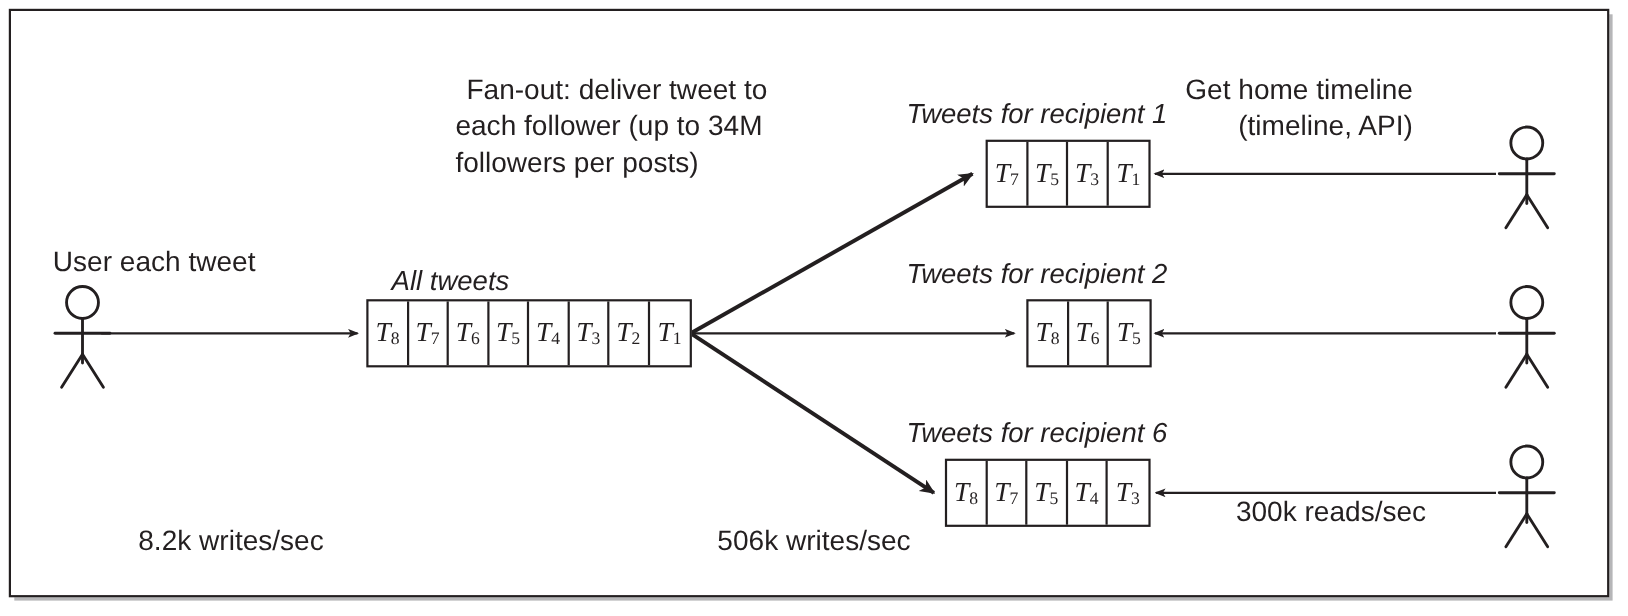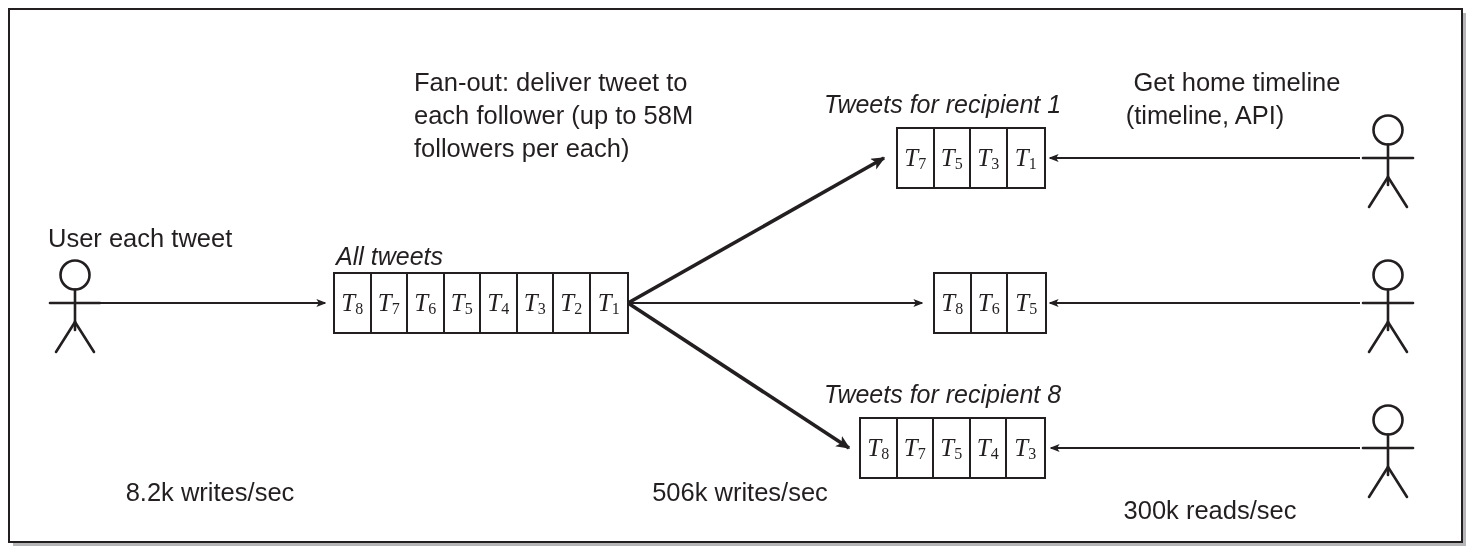--- a/index.html
+++ b/index.html
@@ -140,34 +140,35 @@
     <line x1="628" y1="303" x2="922" y2="303" stroke="#231f20" stroke-width="2" marker-end="url(#ah)"></line>
     <line x1="628" y1="303" x2="849" y2="448" stroke="#231f20" stroke-width="3.6" marker-end="url(#ah-big)"></line>
 
     <line x1="1360" y1="158" x2="1050" y2="158" stroke="#231f20" stroke-width="2" marker-end="url(#ah)"></line>
     <line x1="1360" y1="303" x2="1050" y2="303" stroke="#231f20" stroke-width="2" marker-end="url(#ah)"></line>
     <line x1="1360" y1="448" x2="1051" y2="448" stroke="#231f20" stroke-width="2" marker-end="url(#ah)"></line>
   </svg>
 
   <div class="lbl lbl-body" style="left:48px; top:222px;">User each tweet</div>
 
-  <div class="lbl lbl-body" style="left:414px; top:66px;">Fan-out: deliver tweet to</div>
-  <div class="lbl lbl-body" style="left:414px; top:99px;">each follower (up to 58M</div>
-  <div class="lbl lbl-body" style="left:414px; top:132px;">followers per each)</div>
-
-  <div class="lbl lbl-body lbl-center" style="left:1092px; top:66px; width:290px;text-align:center;">Get home timeline</div>
+  <div class="lbl lbl-body" style="left:424px; top:66px;">Fan-out: deliver tweet to</div>
+  <div class="lbl lbl-body" style="left:414px; top:99px;">each follower (up to 34M</div>
+  <div class="lbl lbl-body" style="left:414px; top:132px;">followers per posts)</div>
+
+  <div class="lbl lbl-body lbl-center" style="left:1036px; top:66px; width:290px;text-align:center;">Get home timeline</div>
   <div class="lbl lbl-body lbl-center" style="left:1060px; top:99px; width:290px;">(timeline, API)</div>
 
-  <div class="lbl lbl-italic" style="left:336px; top:240px;">All tweets</div>
+  <div class="lbl lbl-italic" style="left:356px; top:240px;">All tweets</div>
   <div class="lbl lbl-italic" style="left:824px; top:88px;">Tweets for recipient 1</div>
-  <div class="lbl lbl-italic" style="left:824px; top:378px;">Tweets for recipient 8</div>
+  <div class="lbl lbl-italic" style="left:824px; top:233px;">Tweets for recipient 2</div>
+  <div class="lbl lbl-italic" style="left:824px; top:378px;">Tweets for recipient 6</div>
 
   <div class="lbl lbl-body lbl-center" style="left:60px; top:476px; width:300px;">8.2k writes/sec</div>
   <div class="lbl lbl-body lbl-center" style="left:590px; top:476px; width:300px;">506k writes/sec</div>
-  <div class="lbl lbl-body lbl-center" style="left:1060px; top:494px; width:300px;text-align:center;">300k reads/sec</div>
+  <div class="lbl lbl-body lbl-center" style="left:1060px; top:450px; width:300px;text-align:center;">300k reads/sec</div>
 
   <div class="tbox" id="box-all-tweets" style="left:333px; top:272px;">
       <div class="tcell">
         <span class="base">T</span>
         <span class="sub">8</span>
       </div>
       <div class="tcell">
         <span class="base">T</span>
         <span class="sub">7</span>
       </div>

